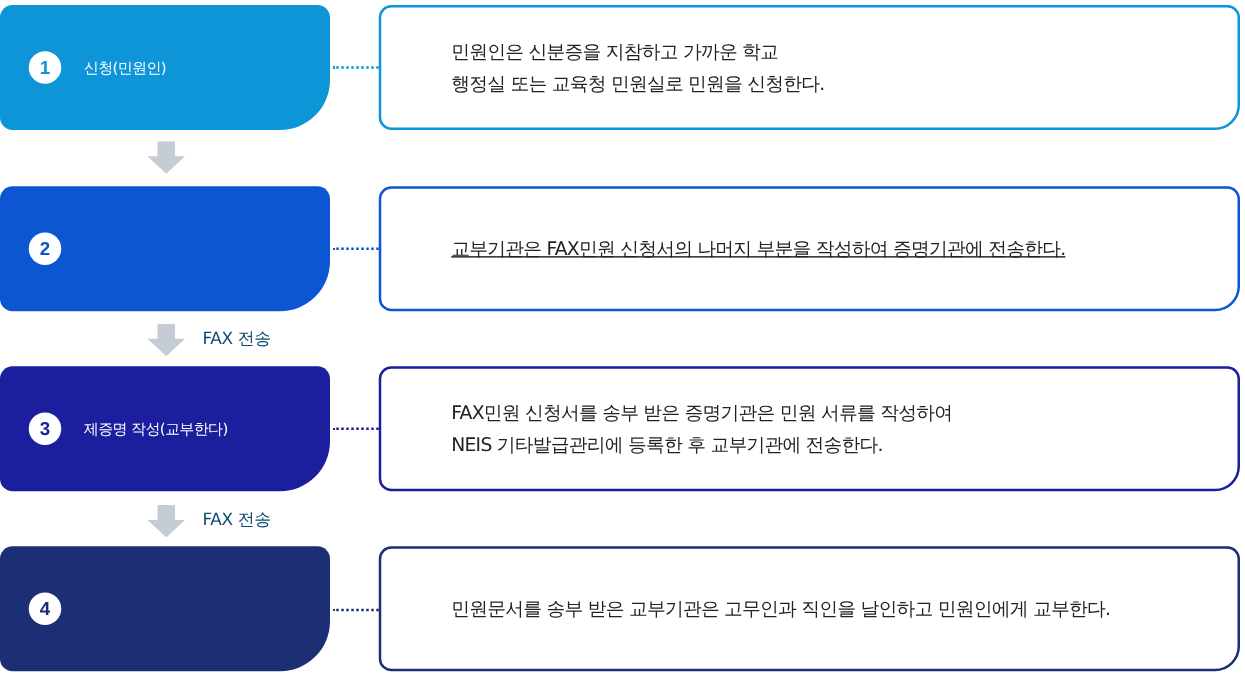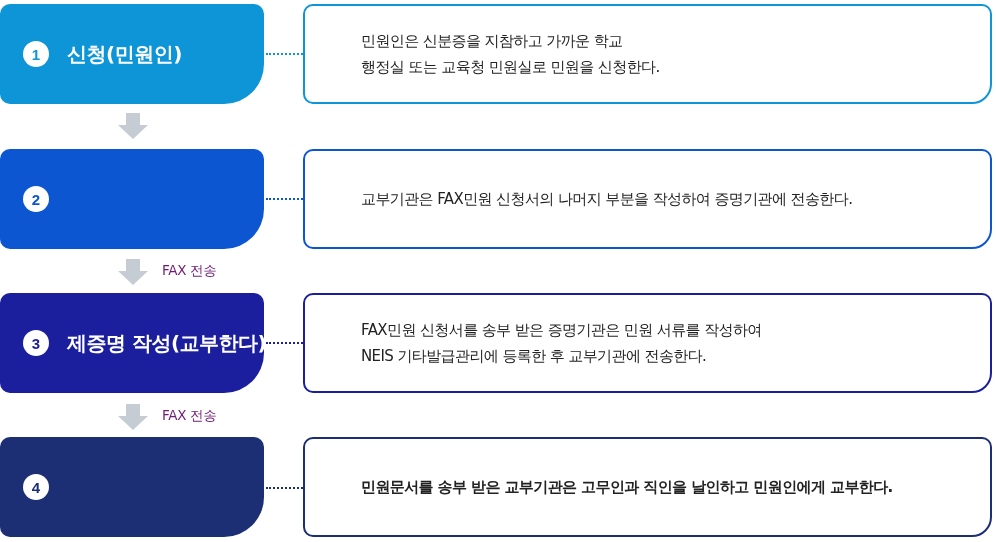--- a/index.html
+++ b/index.html
@@ -3,31 +3,31 @@
 <meta charset="utf-8">
 <style>
   html, body { margin: 0; padding: 0; background: #ffffff; }
   body { width: 996px; height: 542px; position: relative; overflow: hidden;
          font-family: "DejaVu Sans", "Liberation Sans", sans-serif; }
   .step { position: absolute; left: 0; width: 264px; height: 100px;
           border-radius: 10px 10px 40px 10px; display: flex; align-items: center; }
   .badge { position: absolute; left: 23px; width: 26px; height: 26px; border-radius: 50%;
            background: #fff; display: flex; align-items: center; justify-content: center;
            font-size: 15px; font-weight: bold; font-family: "Liberation Sans", sans-serif; }
-  .step-label { position: absolute; left: 67px; color: #fff; font-size: 20px; font-weight: bold;
+  .step-label { position: absolute; left: 67px; color: #fff; font-size: 12px; font-weight: normal;
                 letter-spacing: -0.5px; white-space: nowrap; }
   .connector { position: absolute; left: 266px; width: 37px; height: 0;
                border-top: 2.5px dotted; }
   .desc { position: absolute; left: 303px; width: 685px; height: 96px; background: #fff;
           border: 2px solid; border-radius: 10px 10px 20px 10px; display: flex;
           align-items: center; }
   .desc-text { margin-left: 56px; font-size: 15px; color: #222; line-height: 26px;
                letter-spacing: -0.6px; white-space: pre-line; }
   .arrow { position: absolute; left: 118px; width: 30px; height: 26px; }
-  .arrow-label { position: absolute; left: 162px; font-size: 13.5px; color: #701a75;
+  .arrow-label { position: absolute; left: 162px; font-size: 13.5px; color: #0c4a6e;
                  letter-spacing: -0.3px; }
 </style>
 </head>
 <body>
 
 <div class="step" style="top:4px; background:#0d95d8;">
   <span class="badge" style="color:#0d95d8;">1</span>
   <span class="step-label">신청(민원인)</span>
 </div>
 <div class="connector" style="top:53px; border-color:#0d95d8;"></div>
@@ -37,21 +37,21 @@
 </div>
 
 <svg class="arrow" style="top:113px;" viewBox="0 0 30 26">
   <path d="M8 0 H22 V12 H30 L15 26 L0 12 H8 Z" fill="#c5ccd4"></path>
 </svg>
 
 <div class="step" style="top:149px; background:#0c56d2;">
   <span class="badge" style="color:#0c56d2;">2</span>
 </div>
 <div class="connector" style="top:198px; border-color:#0c56d2;"></div>
-<div class="desc" style="top:149px; border-color:#0c56d2;">
+<div class="desc" style="top:149px; border-color:#0c56d2;text-decoration:underline;">
   <div class="desc-text">교부기관은 FAX민원 신청서의 나머지 부분을 작성하여 증명기관에 전송한다.</div>
 </div>
 
 <svg class="arrow" style="top:259px;" viewBox="0 0 30 26">
   <path d="M8 0 H22 V12 H30 L15 26 L0 12 H8 Z" fill="#c5ccd4"></path>
 </svg>
 <span class="arrow-label" style="top:262px;">FAX 전송</span>
 
 <div class="step" style="top:293px; background:#1b1f9e;">
   <span class="badge" style="color:#1b1f9e;">3</span>
@@ -65,15 +65,15 @@
 
 <svg class="arrow" style="top:404px;" viewBox="0 0 30 26">
   <path d="M8 0 H22 V12 H30 L15 26 L0 12 H8 Z" fill="#c5ccd4"></path>
 </svg>
 <span class="arrow-label" style="top:407px;">FAX 전송</span>
 
 <div class="step" style="top:437px; background:#1c2e74;">
   <span class="badge" style="color:#1c2e74;">4</span>
 </div>
 <div class="connector" style="top:487px; border-color:#1c2e74;"></div>
-<div class="desc" style="top:437px; border-color:#1c2e74;font-weight:bold;">
+<div class="desc" style="top:437px; border-color:#1c2e74;">
   <div class="desc-text">민원문서를 송부 받은 교부기관은 고무인과 직인을 날인하고 민원인에게 교부한다.</div>
 </div>
 
 </body></html>

